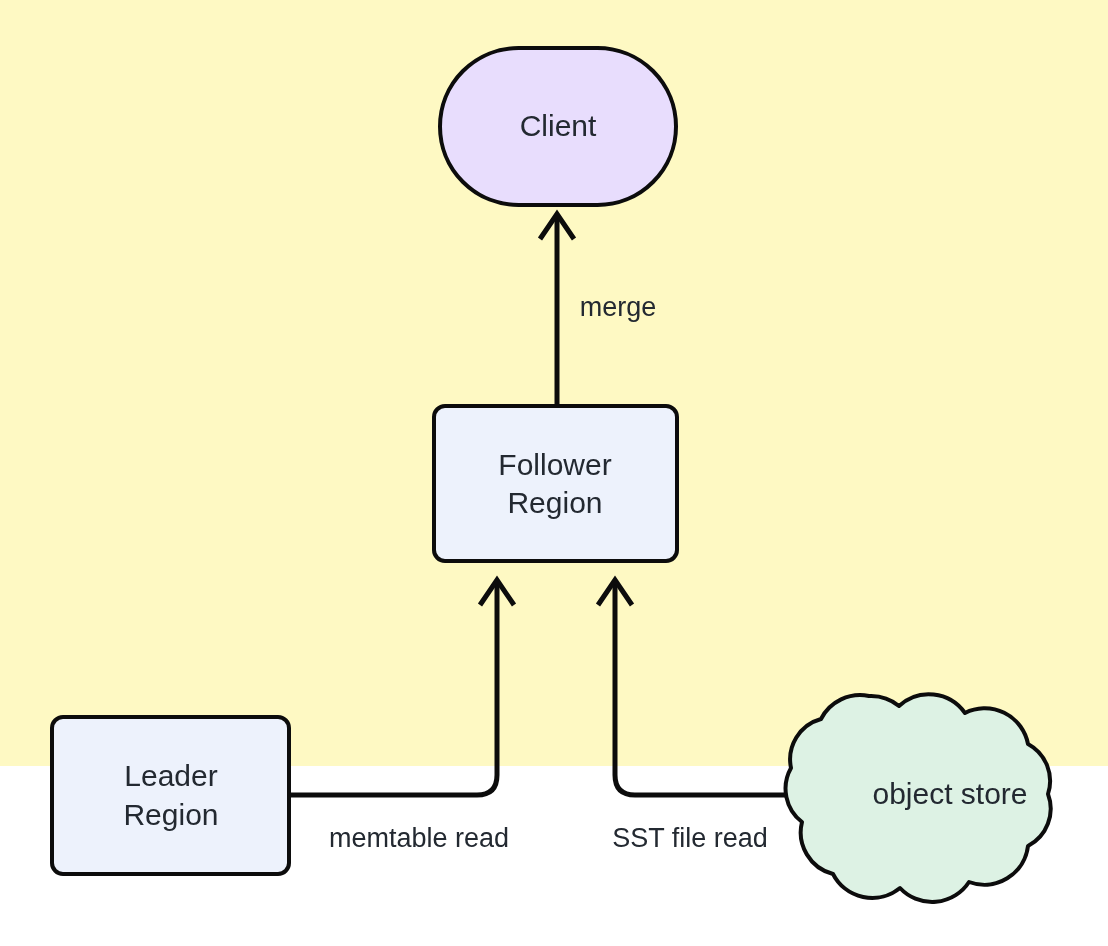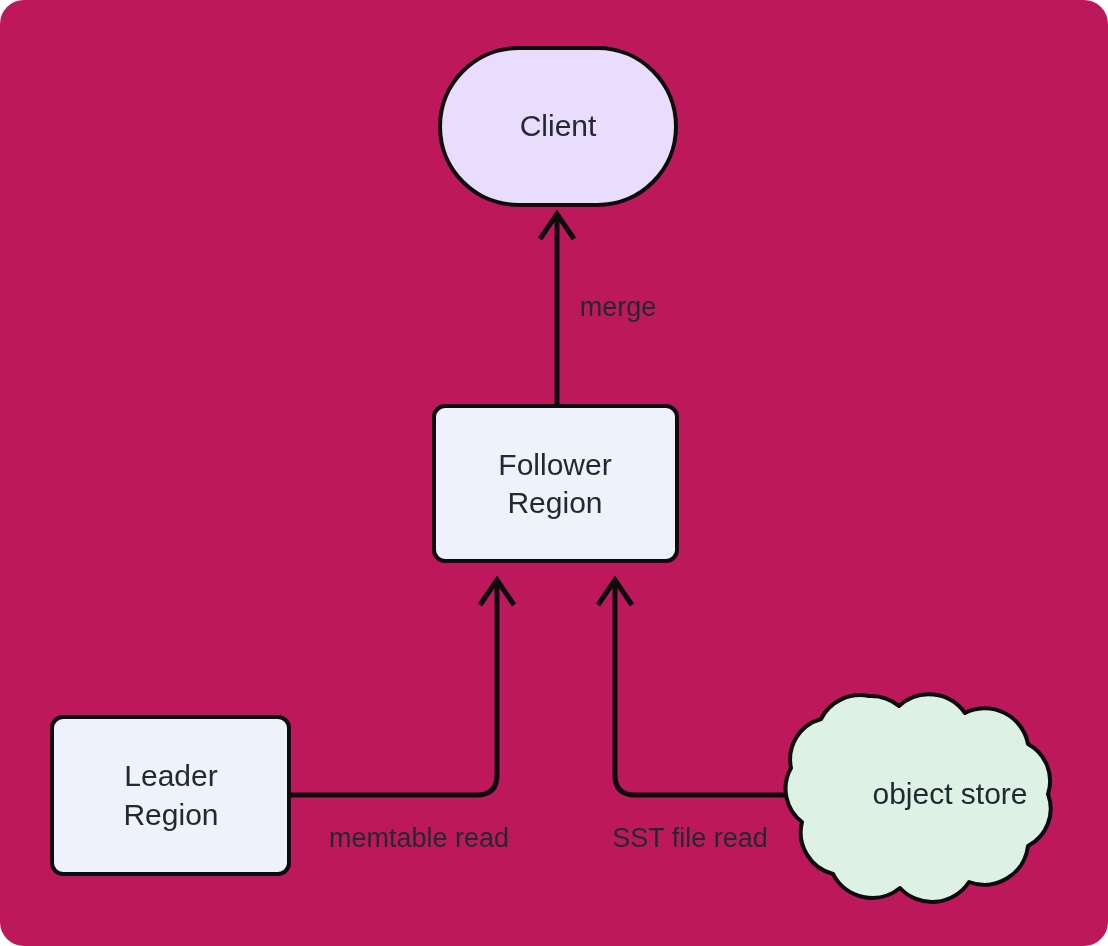--- a/index.html
+++ b/index.html
@@ -9,23 +9,22 @@
   }
   body {
     width: 1108px;
     height: 946px;
     font-family: "Liberation Sans", "DejaVu Sans", sans-serif;
     overflow: hidden;
   }
   #diagram-root {
     position: relative;
     width: 1108px;
-    height: 946px;
-    background: #be185d;
-    border-radius: 24px;
+    height: 766px;
+    background: #fef9c3;
   }
   #diagram-svg {
     position: absolute;
     top: 0;
     left: 0;
     width: 1108px;
     height: 946px;
   }
   .node-label {
     font-family: "Liberation Sans", "DejaVu Sans", sans-serif;

